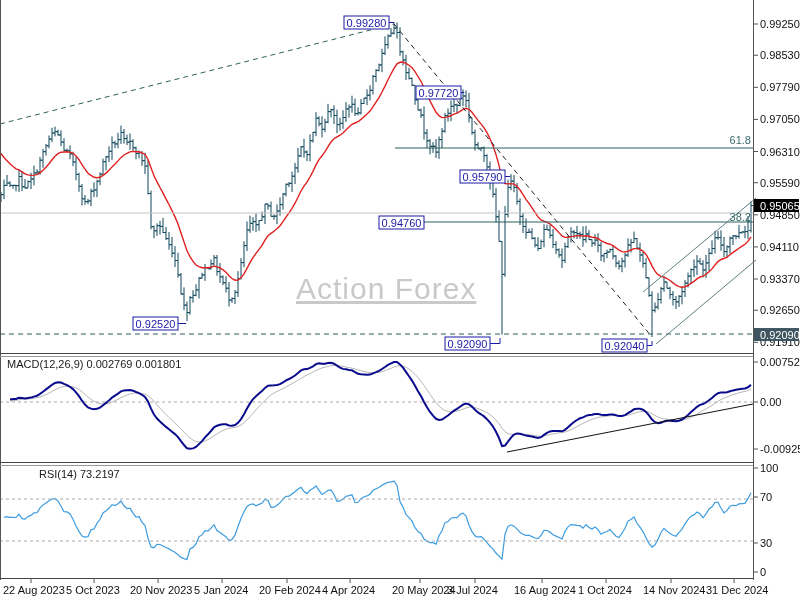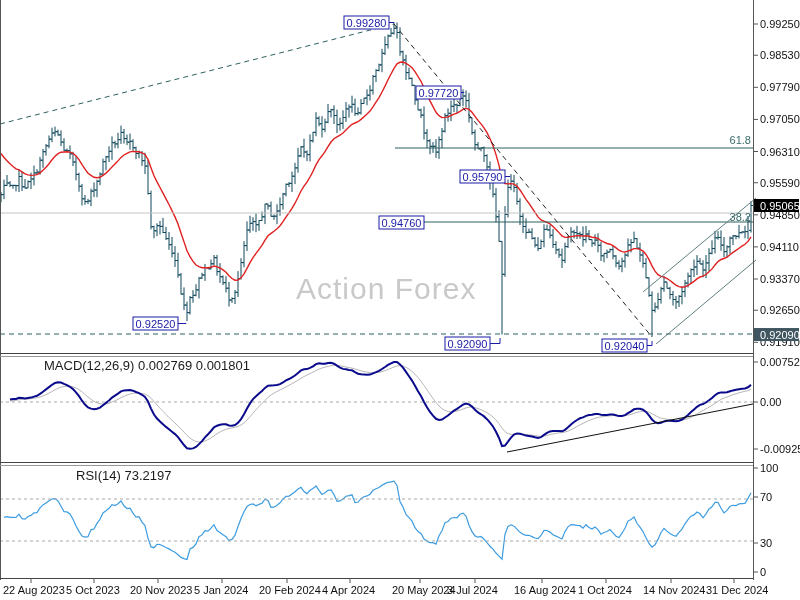--- a/index.html
+++ b/index.html
@@ -1,22 +1,22 @@
 <!DOCTYPE html>
 <html><head>
 <meta charset="utf-8">
 <style>
   html,body{margin:0;padding:0;background:#e8e8e8;}
   .window{position:relative;width:800px;height:600px;background:#ffffff;overflow:hidden;
           font-family:"Liberation Sans",sans-serif;-webkit-font-smoothing:antialiased;}
   .ohlc-header{position:absolute;left:6px;top:5px;font-size:11px;color:#1a1a1a;z-index:3;white-space:nowrap;}
   .ohlc-header .tri{display:inline-block;font-size:8px;vertical-align:1px;margin-right:7px;color:#111;}
   .ohlc-header span.v{margin-left:6px;}
-  .panel-header{position:absolute;left:7px;font-size:13px;color:#1a1a1a;z-index:3;white-space:nowrap;margin-left:37px;}
-  .watermark{position:absolute;left:296px;top:272px;font-size:30px;color:#c9c9c9;z-index:1;letter-spacing:1px;}
+  .panel-header{position:absolute;left:7px;font-size:11px;color:#1a1a1a;z-index:3;white-space:nowrap;}
+  .watermark{position:absolute;left:296px;top:272px;font-size:30px;color:#c9c9c9;z-index:1;letter-spacing:1px;text-decoration:underline;}
   svg{position:absolute;left:0;top:0;z-index:2;}
   text{font-family:"Liberation Sans",sans-serif;}
 </style>
 </head>
 <body>
 
 <div class="window">
 
   <div class="watermark">Action Forex</div>
 

